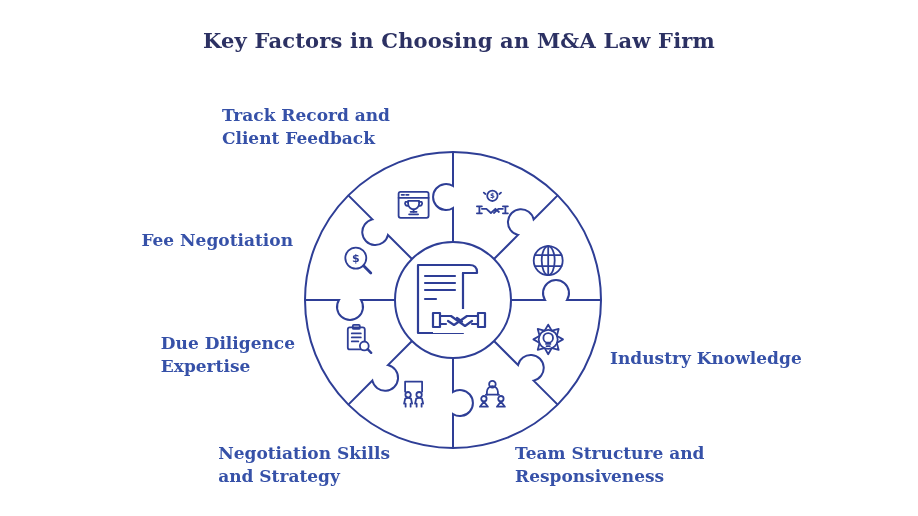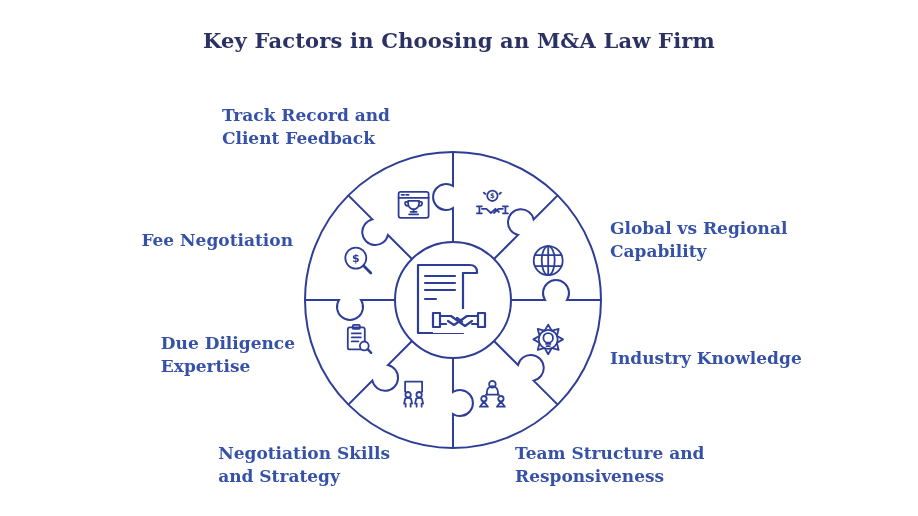--- a/index.html
+++ b/index.html
@@ -37,22 +37,20 @@
 </style>
 </head>
 <body>
 
 <div class="canvas">
 
   <div class="title">Key Factors in Choosing an M&amp;A Law Firm</div>
 
   <div class="factor-label align-right" style="right:528px; top:104px;">Track Record and
 Client Feedback</div>
-  <div class="factor-label" style="left:610px; top:217px;">Global vs Regional
-Capability</div>
   <div class="factor-label" style="left:515px; top:442px;">Team Structure and
 Responsiveness</div>
   <div class="factor-label" style="left:610px; top:347px;">Industry Knowledge</div>
   <div class="factor-label align-right" style="right:623px; top:332px;">Due Diligence
 Expertise</div>
   <div class="factor-label align-right" style="right:528px; top:442px;">Negotiation Skills
 and Strategy</div>
   <div class="factor-label align-right" style="right:625px; top:229px;">Fee Negotiation</div>
 
   <svg class="wheel" viewBox="-160 -160 320 320">

